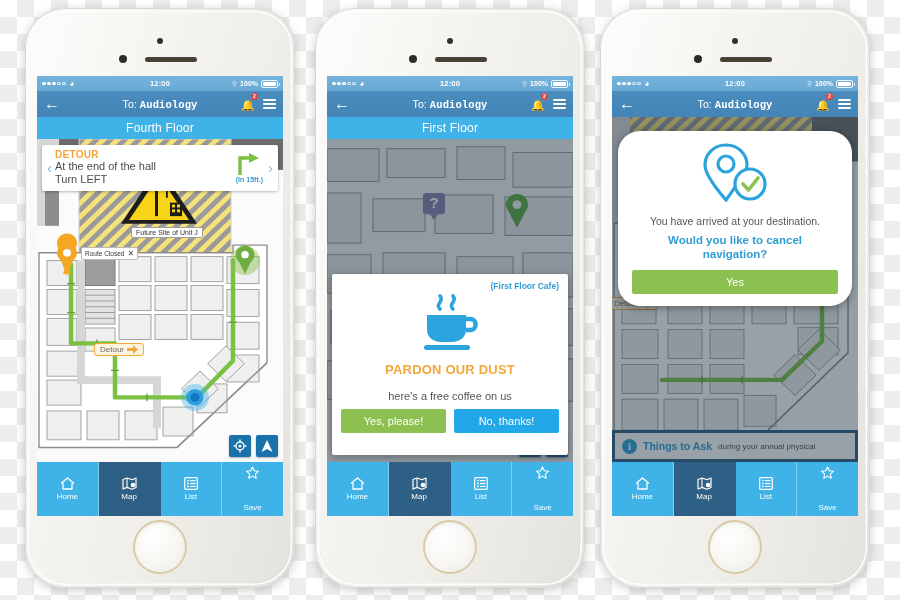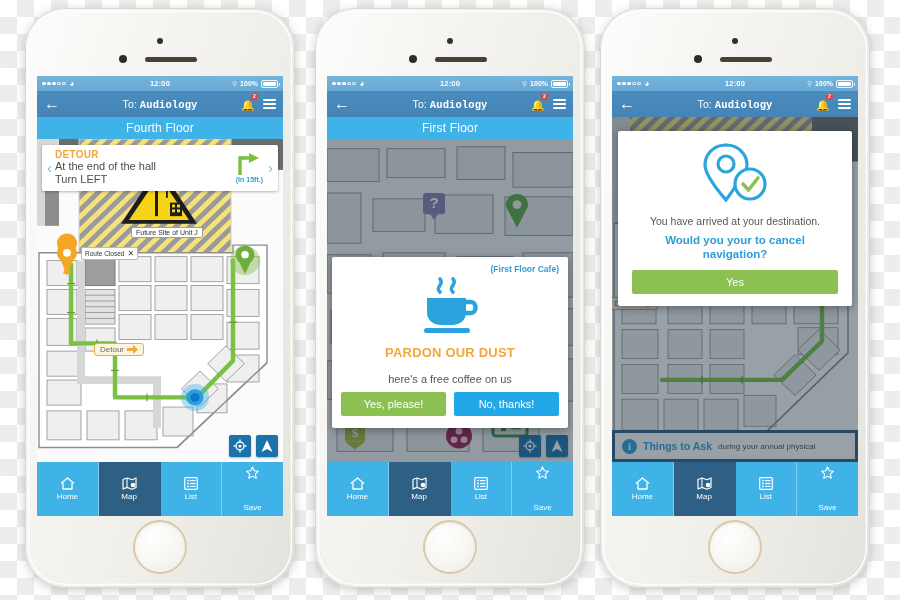--- a/index.html
+++ b/index.html
@@ -129,21 +129,21 @@
   .tab.active { background:#2e5f84; border-right-color:transparent; }
 
   
   .dim { position:absolute; inset:0; background:rgba(30,50,65,.46); z-index:20; }
   .modal {
     position:absolute; background:#fff; z-index:22;
     box-shadow:0 2px 8px rgba(0,0,0,.35); border-radius:2px;
   }
 
   
-  #coffee-modal { left:5px; right:5px; top:118px; padding:7px 9px 12px 9px; }
+  #coffee-modal { left:5px; right:5px; top:135px; padding:7px 9px 22px 9px; }
   .cafe-tag { text-align:right; color:#2f9ed4; font-size:8.5px; font-weight:bold; }
   .coffee-icon-wrap { text-align:center; margin:1px 0 4px 0; }
   .coffee-head { text-align:center; color:#f2a63b; font-size:13px; font-weight:bold; letter-spacing:.2px; }
   .coffee-sub  { text-align:center; color:#565656; font-size:11px; margin-top:13px; }
   .modal-btns { display:flex; gap:8px; margin-top:7px; }
   .btn { flex:1; text-align:center; color:#fff; font-size:11px; padding:6px 0; border-radius:2px; cursor:pointer; }
   .btn-green { background:#8cc152; }
   .btn-blue  { background:#22a7e8; }
 
   
@@ -735,33 +735,33 @@
         <span>Detour</span>
         <svg width="11" height="9" viewBox="0 0 11 9">
           <path d="M0 3 L6 3 L6 0 L11 4.5 L6 9 L6 6 L0 6 Z" fill="#f0a93c"></path>
         </svg>
       </div>
 
       <div class="dim"></div>
       <span class="side-chev" style="left:3px; top:26%;">‹</span>
       <span class="side-chev" style="right:3px; top:26%;">›</span>
 
-      <div class="modal" id="arrival-modal" style="top:14px;">
+      <div class="modal" id="arrival-modal" style="top:14px;border-radius:22px;">
         <div class="arrive-icon-wrap">
           <svg width="74" height="64" viewBox="0 0 74 64">
             <path d="M28 4 C16 4 7 13 7 24 C7 35 22 52 28 59 C31 55 36 48 40 41" fill="none" stroke="#2ba4dd" stroke-width="3.2" stroke-linecap="round"></path>
             <path d="M28 4 C40 4 49 13 49 24 C49 28 46.5 33 43 38" fill="none" stroke="#2ba4dd" stroke-width="3.2" stroke-linecap="round"></path>
             <circle cx="28" cy="23" r="8" fill="none" stroke="#2ba4dd" stroke-width="3.2"></circle>
             <circle cx="52" cy="43" r="15" fill="#ffffff" stroke="#2ba4dd" stroke-width="3.2"></circle>
             <path d="M45 43 L50.5 49 L60 37" fill="none" stroke="#8cc152" stroke-width="3.6" stroke-linecap="round" stroke-linejoin="round"></path>
           </svg>
         </div>
         <div class="arrive-text">You have arrived at your destination.</div>
         <div class="arrive-q">
-          <span>Would you your to cancel</span><br>
+          <span>Would you like to cancel</span><br>
           <span>navigation?</span>
         </div>
         <div class="arrive-btns">
           <div class="btn btn-green">Yes</div>
         </div>
       </div>
 
       <div class="ask-banner" style="bottom:0;">
         <div class="ask-inner">
           <span class="ask-icon">i</span>

